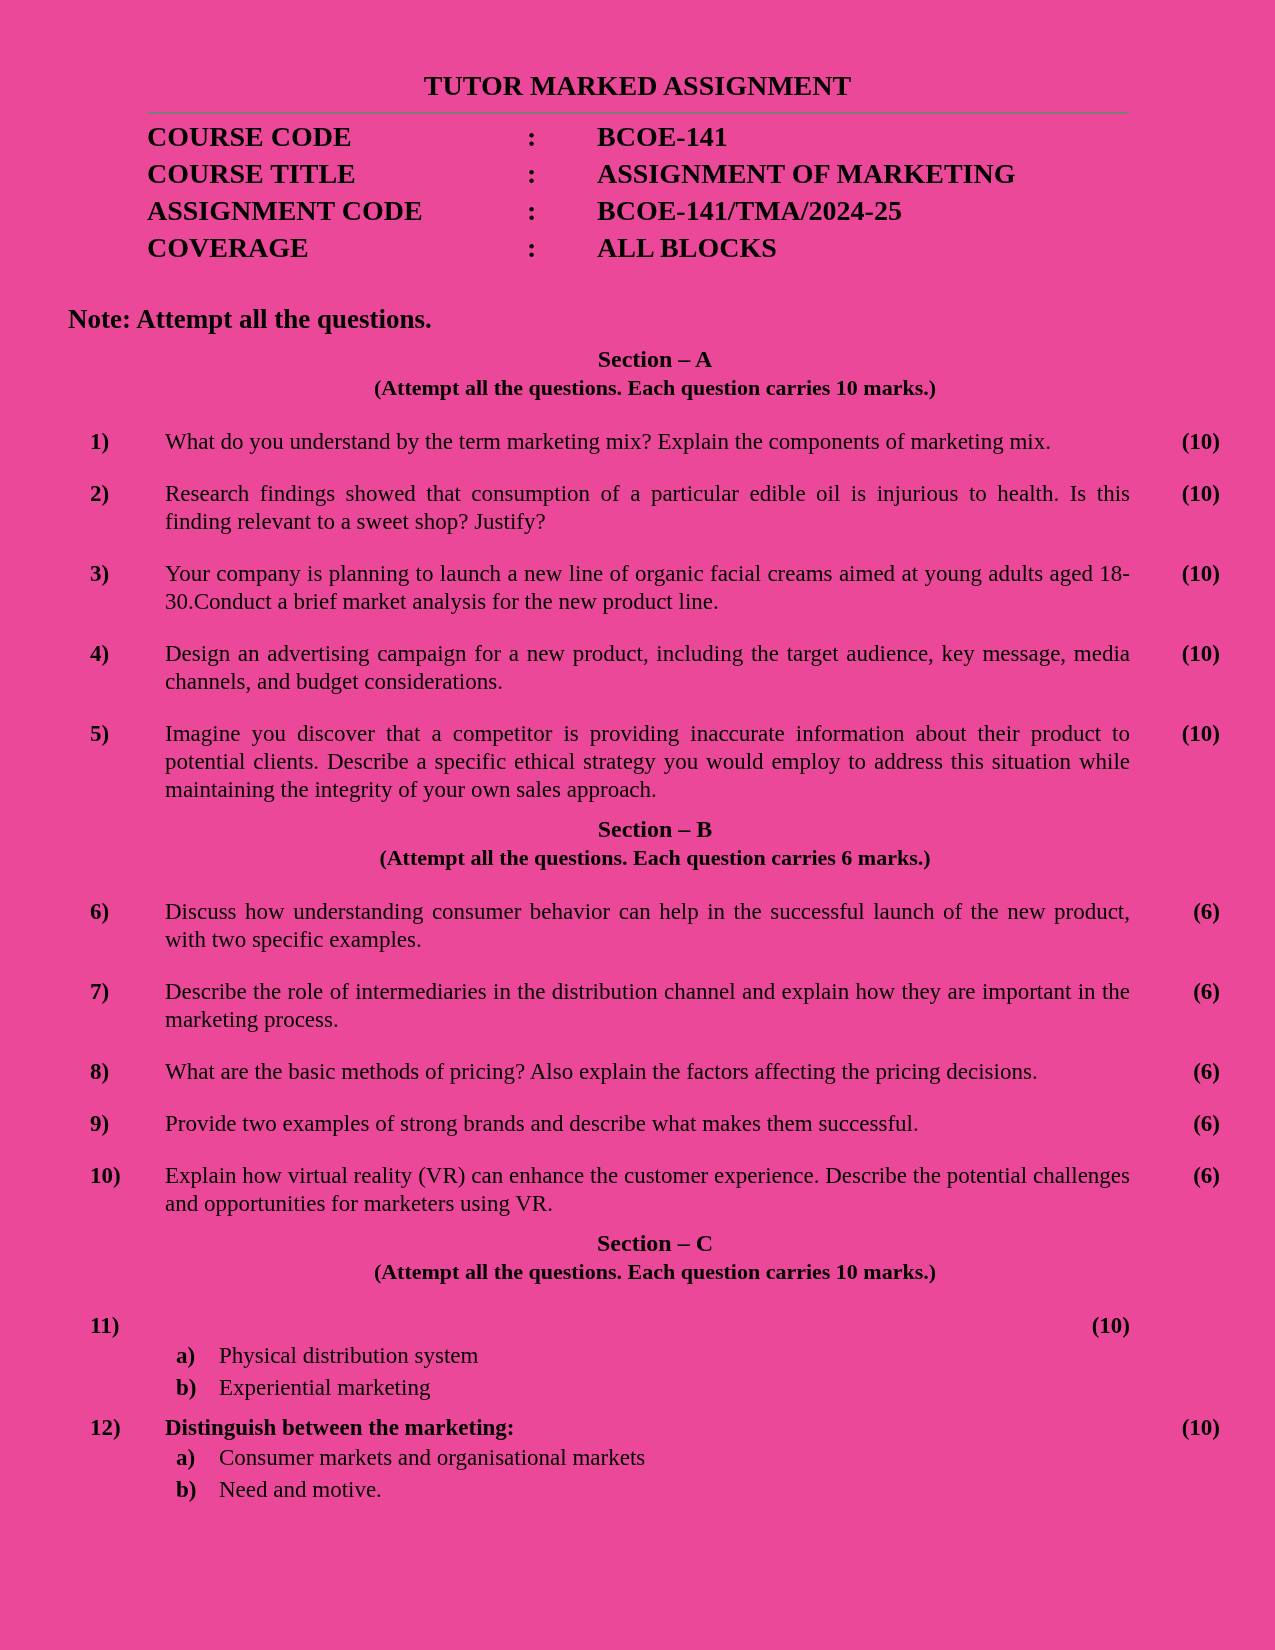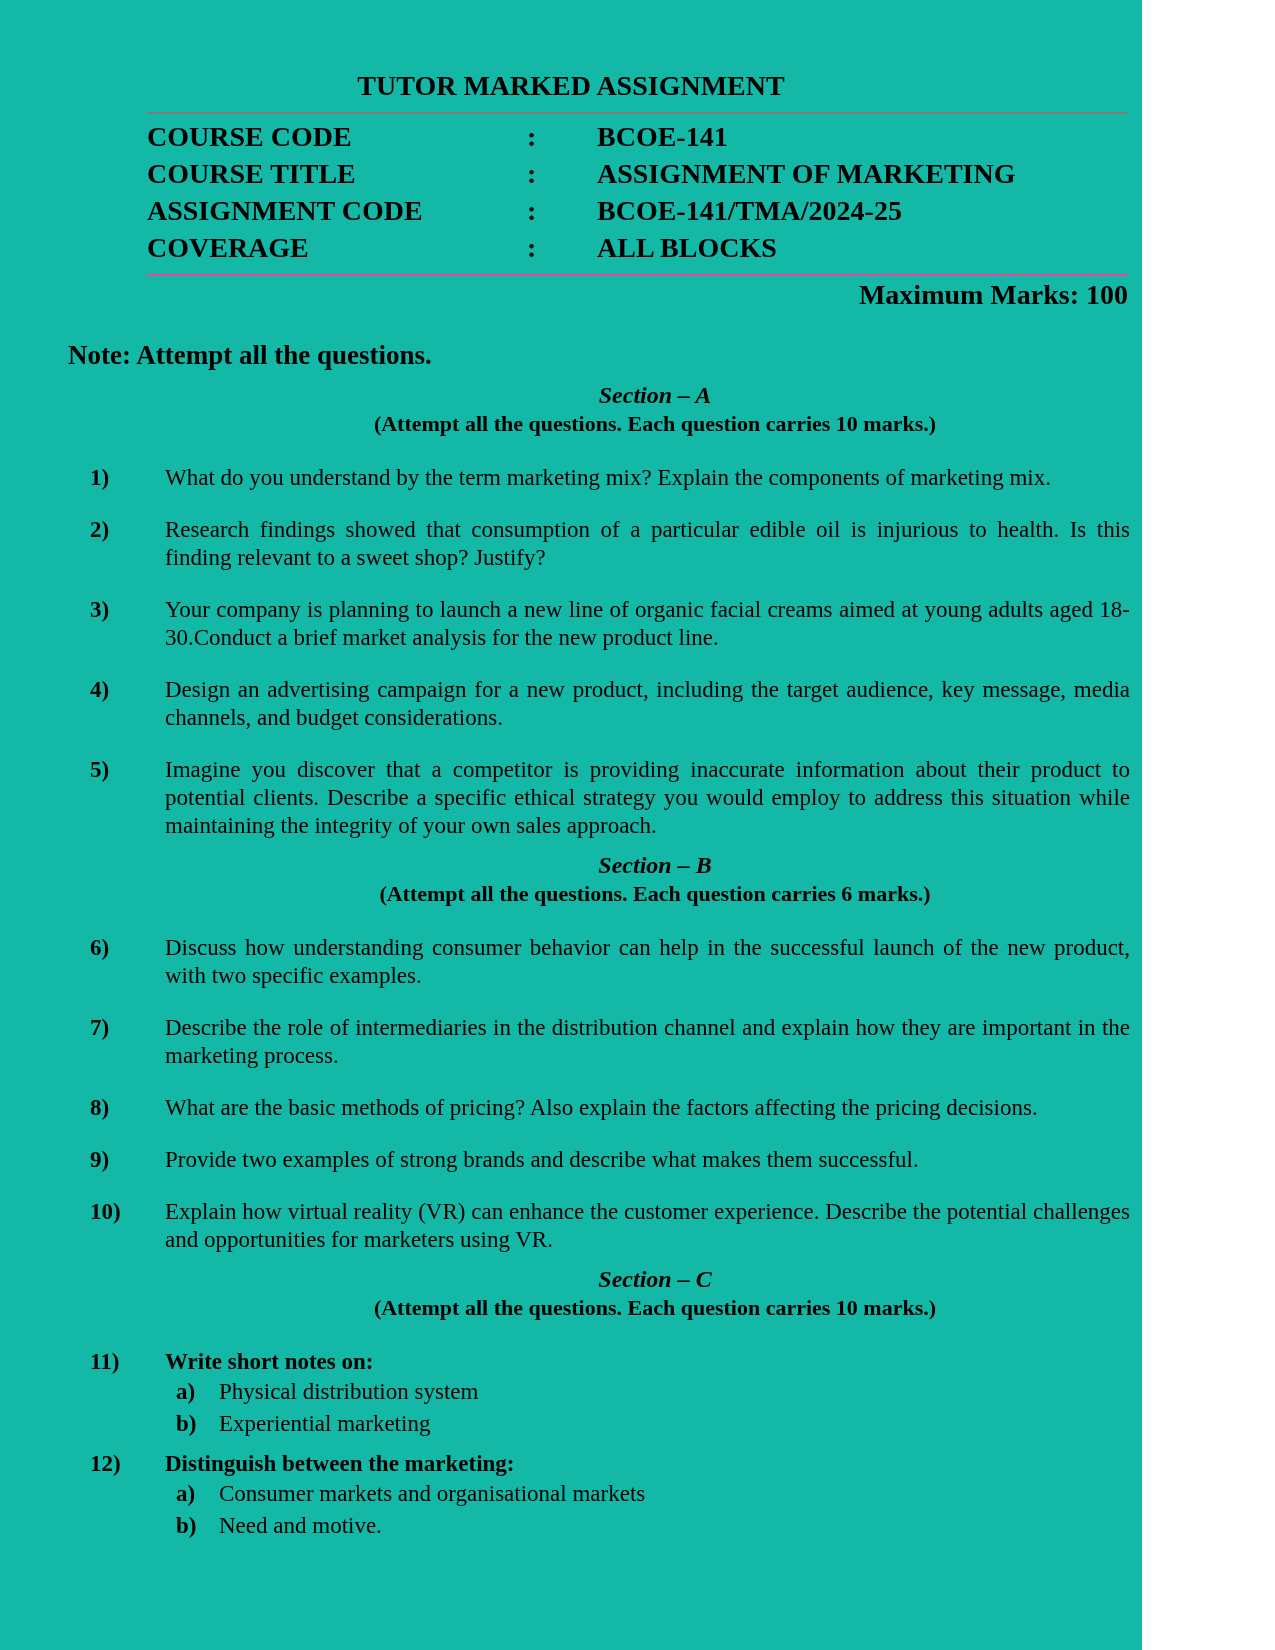--- a/index.html
+++ b/index.html
@@ -1,20 +1,20 @@
 <!DOCTYPE html>
 <html><head>
 <meta charset="utf-8">
 <style>
   html, body { margin: 0; padding: 0; background: #ffffff; }
   .page {
     position: relative;
-    width: 1142px;
+    width: 1275px;
     height: 1650px;
-    background: #14b8a6;
+    background: #ec4899;
     color: #000000;
     font-family: "Liberation Serif", "DejaVu Serif", serif;
     box-sizing: border-box;
     padding-top: 68px;
     overflow: hidden;
   }
   .doc-title {
     margin: 0;
     text-align: center;
     font-weight: 700;
@@ -49,21 +49,20 @@
     font-size: 27px;
     line-height: 34px;
   }
   .section-head {
     margin: 8px 0 0 90px;
     width: 1130px;
     text-align: center;
     font-weight: 700;
     font-size: 24px;
     line-height: 30px;
-    font-style: italic;
   }
   .section-head.mt-sm { margin-top: 10px; }
   .section-sub {
     margin: 0 0 0 90px;
     width: 1130px;
     text-align: center;
     font-weight: 700;
     font-size: 22px;
     line-height: 28px;
   }
@@ -113,21 +112,20 @@
       <span class="ccolon">:</span>
       <span class="cvalue">BCOE-141/TMA/2024-25</span>
     </div>
     <div class="crow">
       <span class="clabel">COVERAGE</span>
       <span class="ccolon">:</span>
       <span class="cvalue">ALL BLOCKS</span>
     </div>
   </div>
 
-  <div class="max-marks">Maximum Marks: 100</div>
 
   <div class="note">Note: Attempt all the questions.</div>
 
   <div class="section-head">Section – A</div>
   <div class="section-sub">(Attempt all the questions. Each question carries 10 marks.)</div>
 
   <div class="q first">
     <div class="qnum">1)</div>
     <div class="qtext">What do you understand by the term marketing mix? Explain the components of marketing mix.</div>
     <div class="qmarks">(10)</div>
@@ -180,21 +178,20 @@
     <div class="qnum">10)</div>
     <div class="qtext">Explain how virtual reality (VR) can enhance the customer experience. Describe the potential challenges and opportunities for marketers using VR.</div>
     <div class="qmarks">(6)</div>
   </div>
 
   <div class="section-head mt-sm">Section – C</div>
   <div class="section-sub">(Attempt all the questions. Each question carries 10 marks.)</div>
 
   <div class="q first">
     <div class="qnum">11)</div>
-    <div class="qtext lead-bold">Write short notes on:</div>
     <div class="qmarks">(10)</div>
   </div>
   <div class="subitem">
     <span class="sletter">a)</span>
     <span class="stext">Physical distribution system</span>
   </div>
   <div class="subitem">
     <span class="sletter">b)</span>
     <span class="stext">Experiential marketing</span>
   </div>

